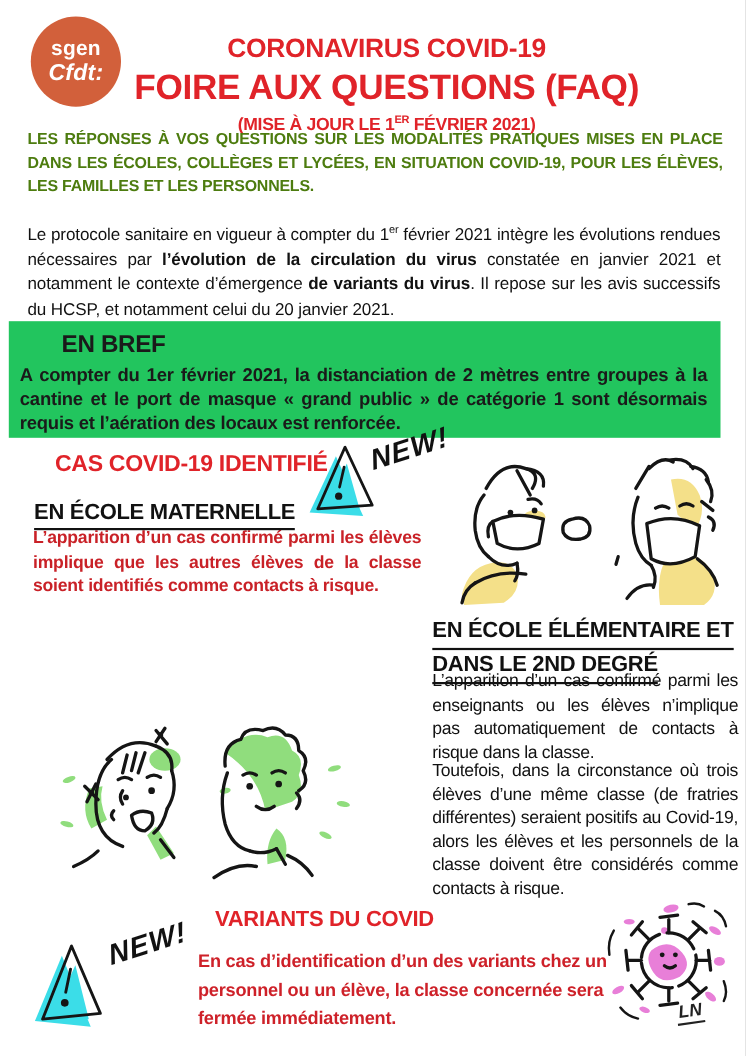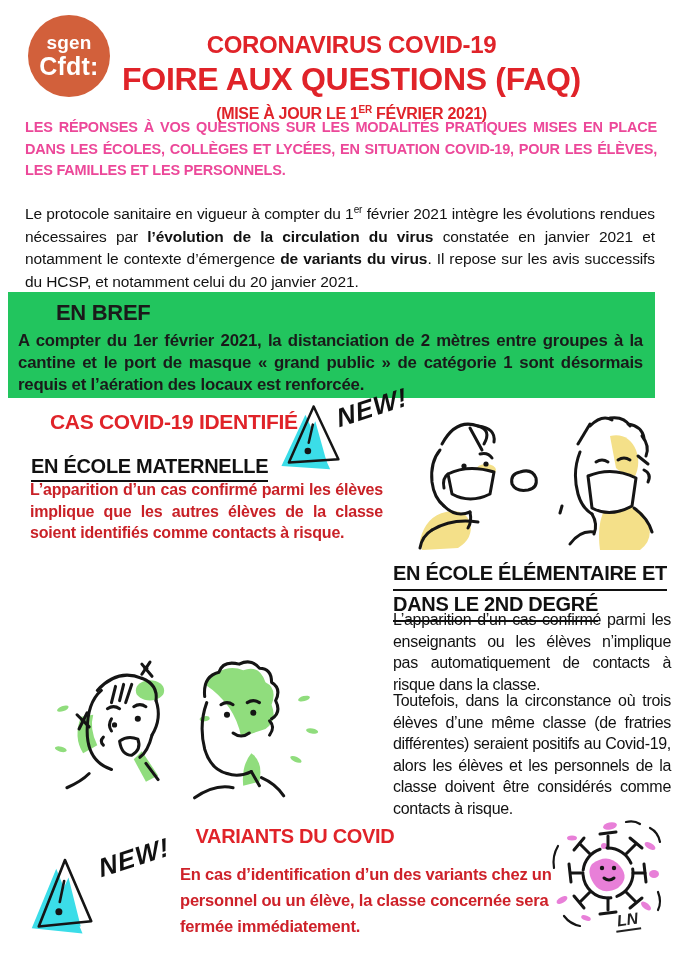--- a/index.html
+++ b/index.html
@@ -9,29 +9,29 @@
     font-family:"Liberation Sans", sans-serif;color:#1a1a1a;padding-left:25px;
   }
   .abs{position:absolute;}
   
   .logo{
     left:28px;top:15px;width:82px;height:82px;border-radius:50%;
     background:#d2603b;color:#fff;display:flex;flex-direction:column;
     align-items:center;justify-content:center;line-height:1;
   }
   .logo .l1{font-size:19px;font-weight:600;letter-spacing:.2px;margin-bottom:2px;}
-  .logo .l2{font-size:25px;font-weight:800;letter-spacing:.2px;}
+  .logo .l2{font-size:21px;font-weight:800;letter-spacing:.2px;font-style:italic;}
   .title-red{left:0;right:0;text-align:center;color:#e02329;font-weight:800;letter-spacing:-.3px;}
   .t1{top:31px;font-size:24px;}
   .t2{top:61px;font-size:32px;}
   .t3{top:104px;font-size:16px;font-weight:800;}
   .t3 sup{font-size:10px;}
   
   .intro{
-    left:25px;top:117px;width:632px;color:#ec4899;font-weight:800;
+    left:25px;top:117px;width:632px;color:#4d7c0f;font-weight:800;
     font-size:14.5px;line-height:21.5px;letter-spacing:-.2px;text-align:justify;
   }
   .protocol{
     left:25px;top:199px;width:630px;font-size:15.5px;line-height:22.5px;
     text-align:justify;color:#111;letter-spacing:-.1px;
   }
   .protocol b{font-weight:800;}
   .protocol sup{font-size:10px;}
   
   .enbref{

